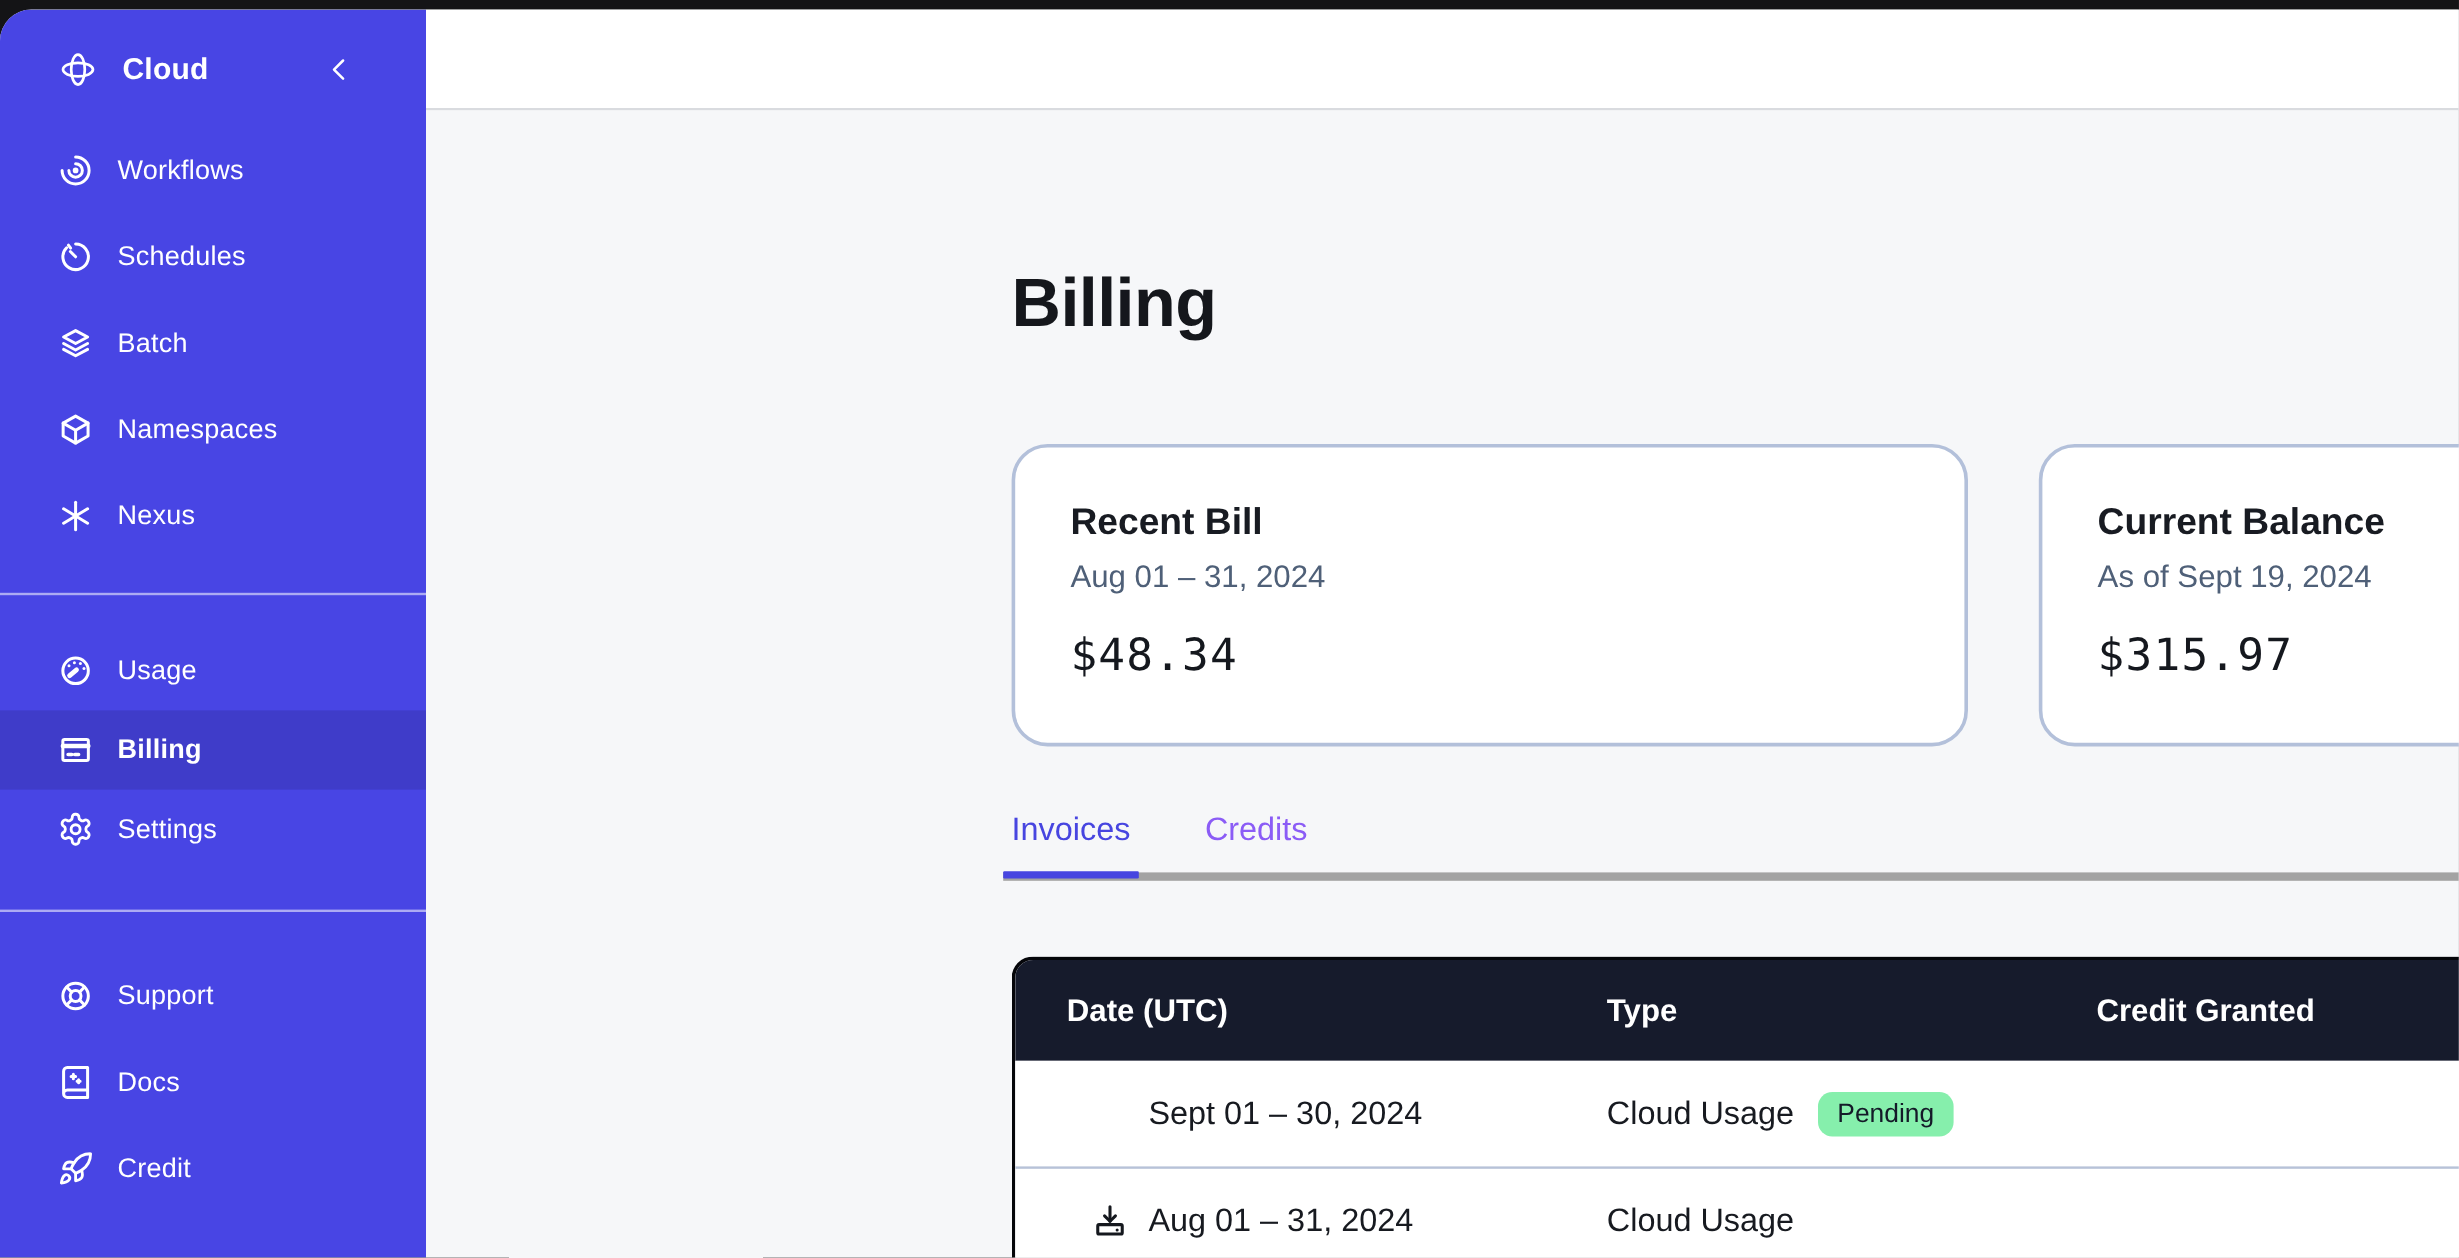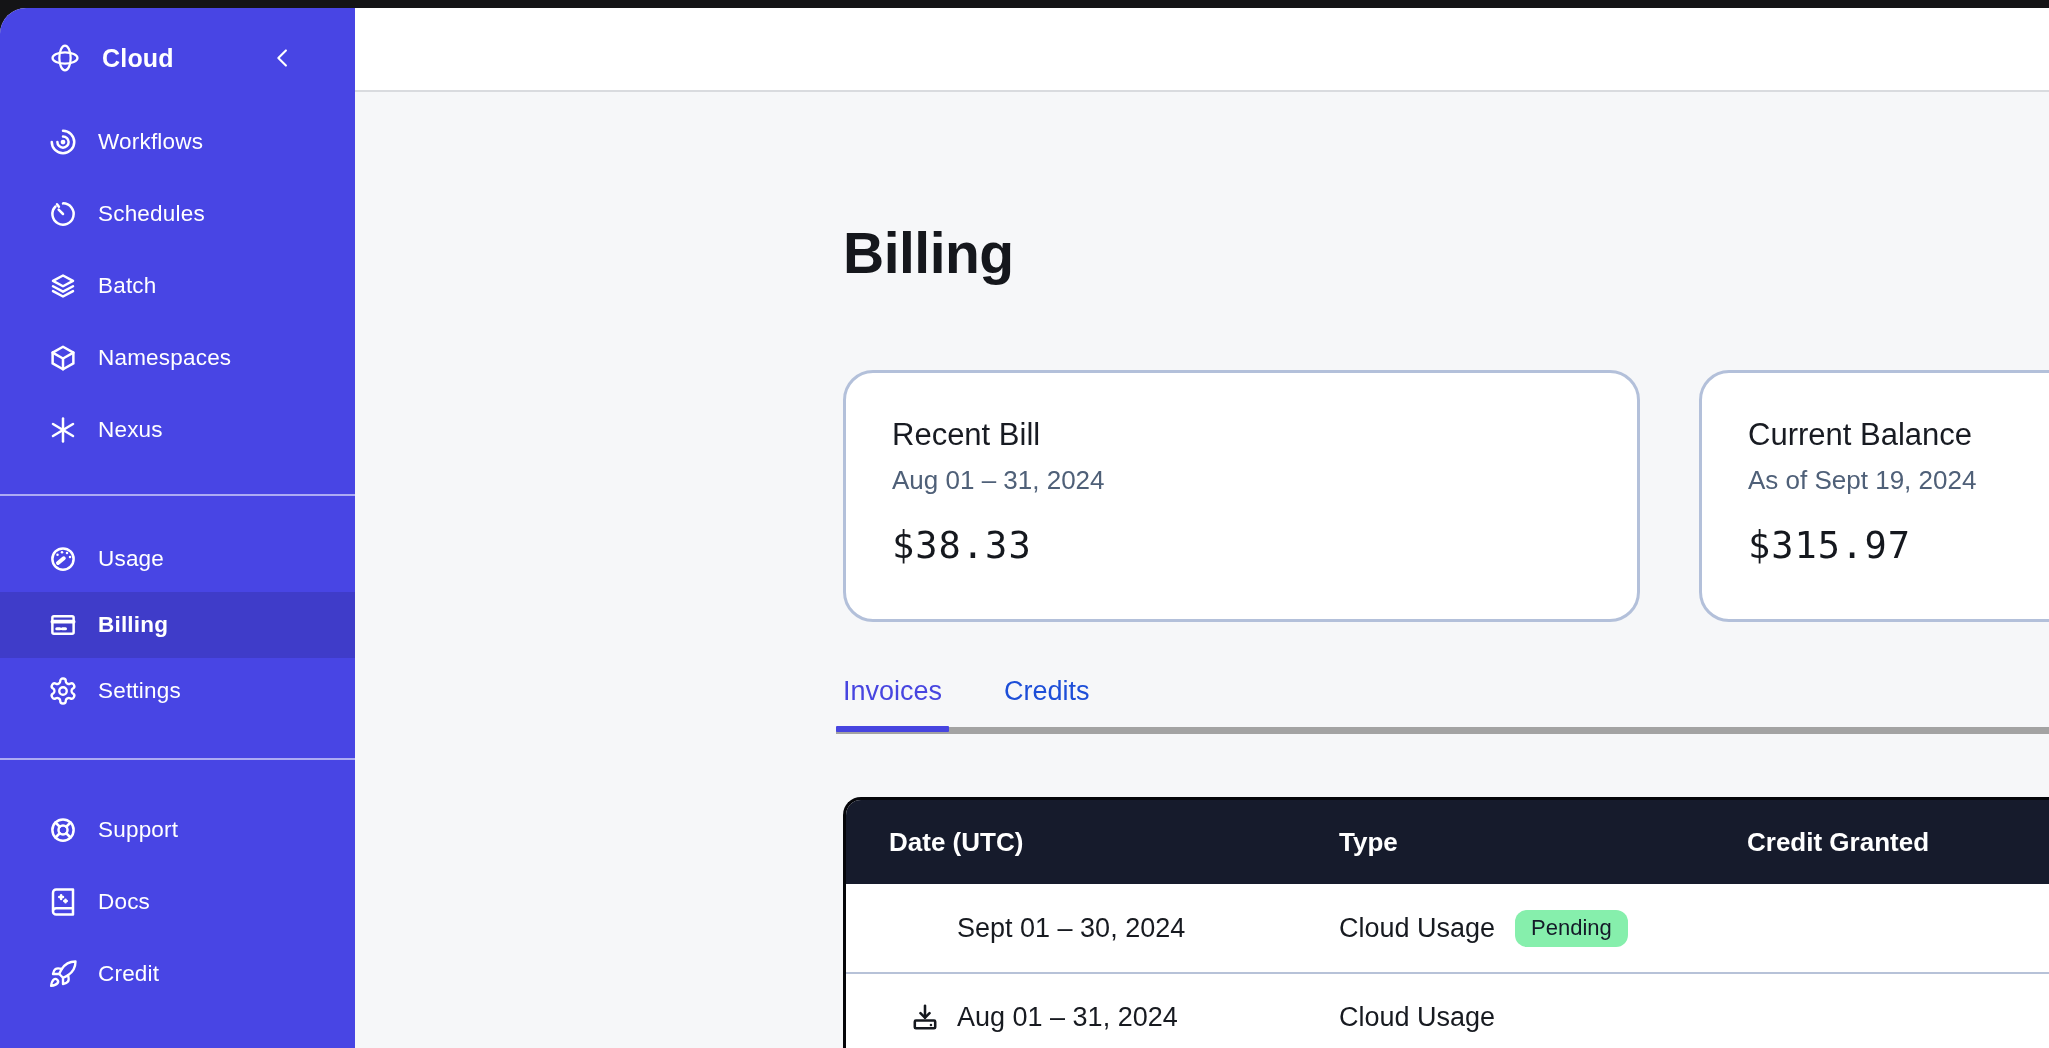--- a/index.html
+++ b/index.html
@@ -71,36 +71,36 @@
 
   .card {
     position: absolute; top: 278px; height: 252px; width: 797px;
     background: #ffffff;
     border: 3px solid #b3c0da;
     border-radius: 30px;
     padding: 44px 46px;
   }
   .card.card-recent { left: 488px; }
   .card.card-balance { left: 1344px; }
-  .card-title { font-size: 31px; font-weight: 400; color: #181b22; }
+  .card-title { font-size: 31px; font-weight: 700; color: #181b22; }
   .card-subtitle { font-size: 26px; color: #4f6078; margin-top: 12px; }
   .card-amount {
     font-family: "DejaVu Sans Mono", monospace;
     font-size: 37px; color: #15181e; margin-top: 28px; letter-spacing: 1px;
   }
 
   .tabs {
     position: absolute; left: 481px; right: 0; top: 584px;
     display: flex; gap: 48px;
     border-bottom: 7px solid #a3a3a3;
   }
   .tab {
     position: relative;
     padding: 0 7px 20px 7px;
-    font-size: 27px; color: #1d4ed8;
+    font-size: 27px; color: #8b5cf6;
     cursor: pointer;
   }
   .tab.active { color: #4745e0; }
   .tab.active::after {
     content: "";
     position: absolute; left: 0; right: 0; bottom: -4.5px;
     height: 6px; background: #4745e0; border-radius: 1px;
   }
 
   .invoice-table {
@@ -291,21 +291,21 @@
   <div class="main">
     <div class="topbar"></div>
 
     <div class="content">
 
       <h1 class="page-title">Billing</h1>
 
       <div class="card card-recent">
         <div class="card-title">Recent Bill</div>
         <div class="card-subtitle">Aug 01 – 31, 2024</div>
-        <div class="card-amount">$38.33</div>
+        <div class="card-amount">$48.34</div>
       </div>
 
       <div class="card card-balance">
         <div class="card-title">Current Balance</div>
         <div class="card-subtitle">As of Sept 19, 2024</div>
         <div class="card-amount">$315.97</div>
       </div>
 
       <div class="tabs">
         <div class="tab active">Invoices</div>

